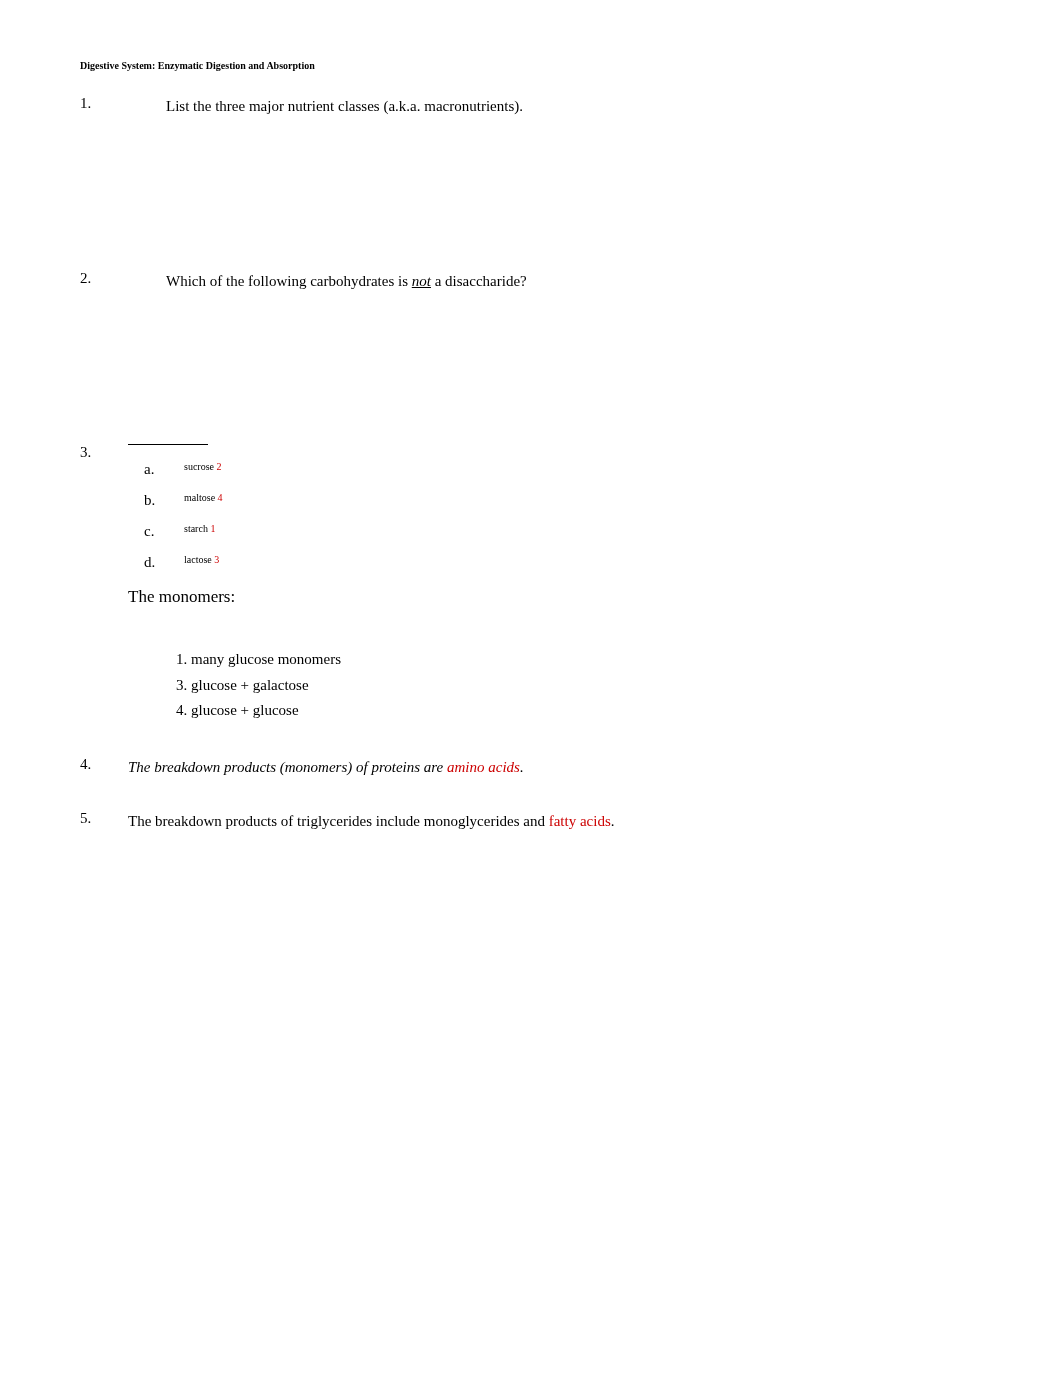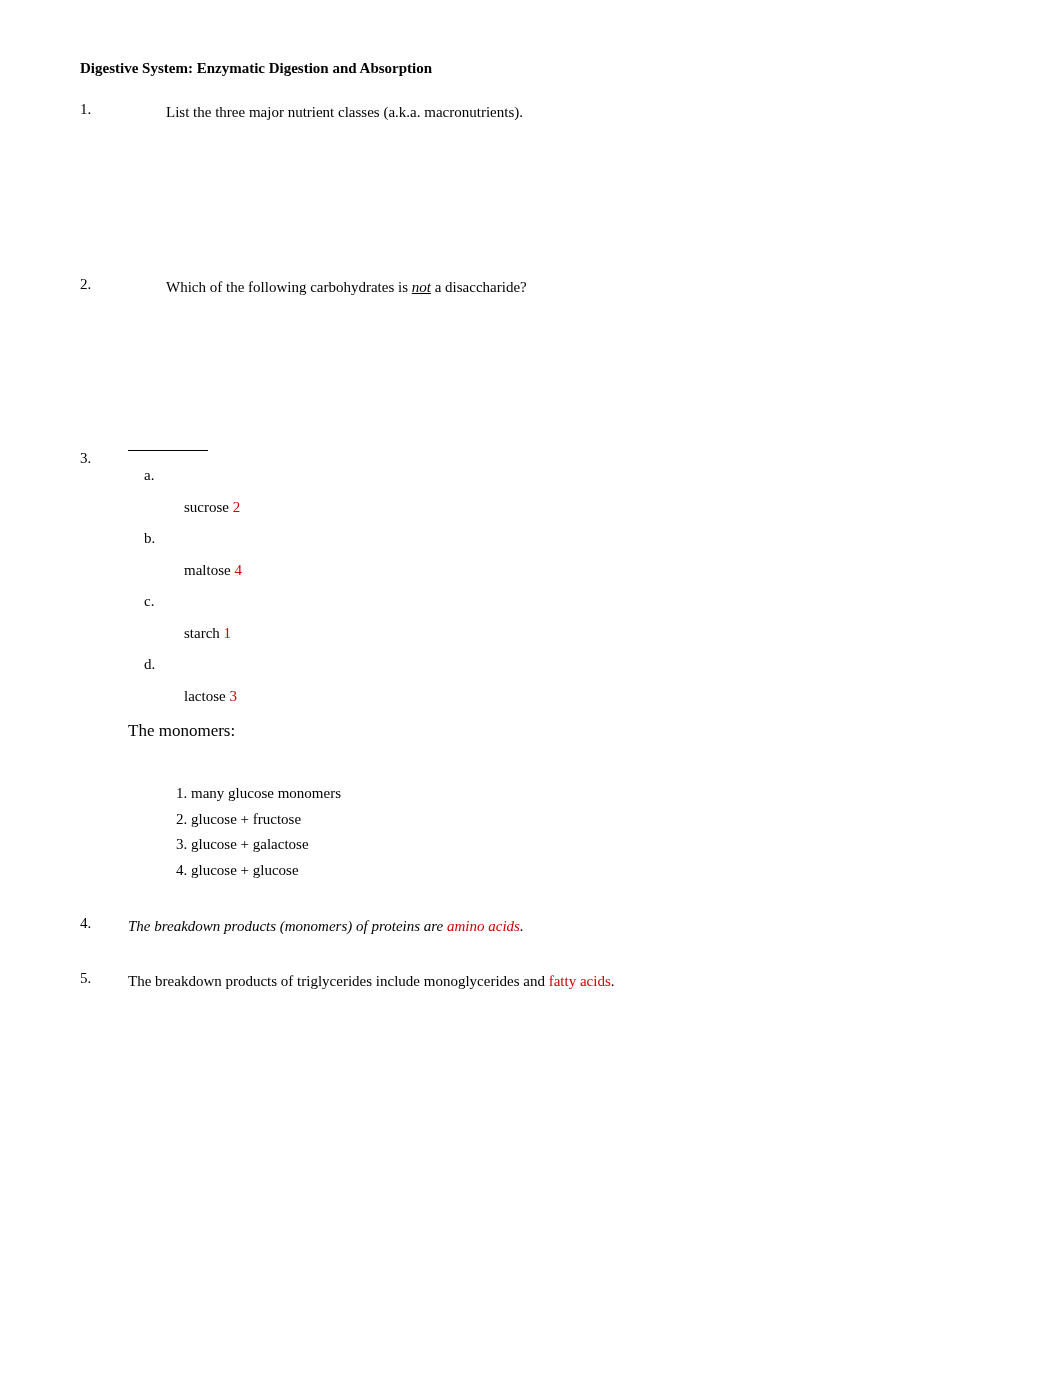--- a/index.html
+++ b/index.html
@@ -13,21 +13,21 @@
       font-family: Times New Roman, Times, serif;
       font-size: 15px;
       color: #000000;
       width: 1062px;
       min-height: 1377px;
       padding: 60px 80px 60px 80px;
     }
 
     .page-title {
       font-weight: bold;
-      font-size: 15px;
+      font-size: 10px;
       margin-bottom: 24px;
     }
 
     .question-block {
       margin-bottom: 32px;
       display: flex;
       flex-direction: row;
       align-items: flex-start;
     }
 
@@ -66,22 +66,21 @@
       display: flex;
       flex-direction: row;
     }
 
     .sub-label {
       min-width: 40px;
       font-size: 15px;
     }
 
     .sub-text {
-      font-size: 15px;
-      margin-top: 32px;
+      font-size: 10px;
     }
 
     .red {
       color: #cc0000;
     }
 
     .monomers-section {
       margin-top: 16px;
     }
 
@@ -166,21 +165,20 @@
         <span class="sub-text">
           <span>lactose </span><span class="red">3</span>
         </span>
       </div>
     </div>
 
     <div class="monomers-section">
       <div class="monomers-label">The monomers:</div>
       <div class="monomers-list">
         <div>1. many glucose monomers</div>
-        <div>2. glucose + fructose</div>
         <div>3. glucose + galactose</div>
         <div>4. glucose + glucose</div>
       </div>
     </div>
   </div>
 </div>
 
 <div class="question-block" style="margin-top: 16px;">
   <div class="question-number">4.</div>
   <div class="question-content">

